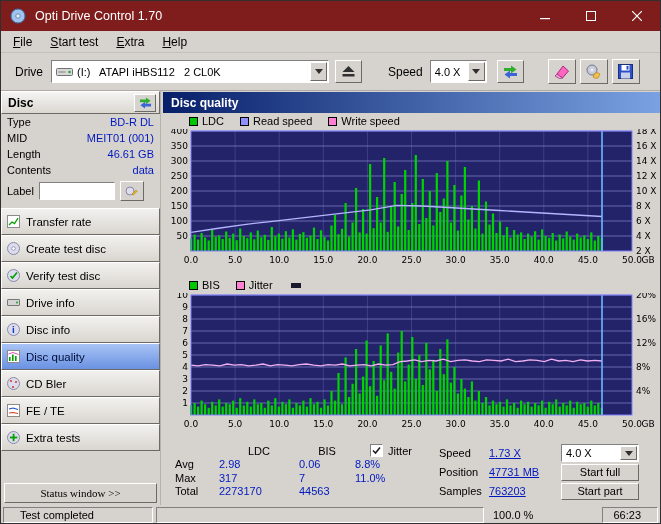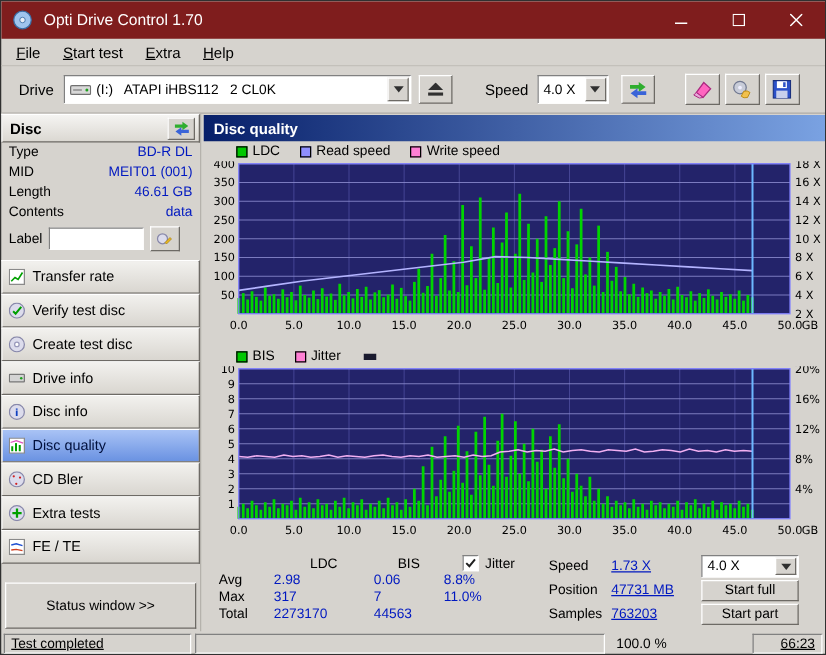--- a/index.html
+++ b/index.html
@@ -31,21 +31,21 @@
   .disc-header { height: 23px; display: flex; align-items: center; padding: 0 3px 0 6px; font-size: 12px; font-weight: bold; background: linear-gradient(#f5f4f2, #dbd8d2); border: 1px solid; border-color: #ffffff #6d6a65 #6d6a65 #ffffff; }
   .disc-header .hdr-spacer { flex: 1; }
   .info-row { display: flex; justify-content: space-between; padding: 2px 6px; font-size: 11px; }
   .info-val { color: #0018c0; }
   .label-row { display: flex; align-items: center; gap: 5px; padding: 3px 6px; font-size: 11px; }
   .label-input { width: 76px; height: 18px; background: #fff; border: 1px solid; border-color: #808080 #ffffff #ffffff #808080; font-size: 11px; padding: 0 2px; }
   .nav { margin-top: 4px; display: flex; flex-direction: column; }
   .nav-btn { height: 27px; display: flex; align-items: center; gap: 6px; padding-left: 5px; font-size: 11.5px; background: linear-gradient(#f2f1ee, #d9d6d0); border: 1px solid; border-color: #ffffff #6d6a65 #6d6a65 #ffffff; text-align: left; }
   .nav-btn.selected { background: linear-gradient(#a9c3f5, #6a92e2); color: #00103c; }
   .side-spacer { flex: 1; }
-  .status-window-btn { margin: 0 3px 2px 3px; height: 37px; font-size: 11px; }
+  .status-window-btn { margin: 0 3px 2px 3px; height: 20px; font-size: 11px; font-family: Liberation Serif, serif; }
 
   
   .main { position: absolute; left: 160px; top: 90px; width: 501px; height: 414px; padding: 1px 2px; }
   .panel-header { height: 21px; background: linear-gradient(90deg, #071f69, #7aa2e2); color: #fff; font-weight: bold; font-size: 12px; display: flex; align-items: center; padding-left: 8px; }
   .legend { height: 16px; display: flex; align-items: center; gap: 16px; padding-left: 26px; font-size: 11px; }
   .legend-entry { display: flex; align-items: center; }
   .swatch { width: 9px; height: 9px; border: 1px solid #000; margin-right: 4px; display: inline-block; }
   .legend-mark { width: 10px; height: 5px; background: #1a1a2e; display: inline-block; margin-left: 2px; }
   svg.chart { display: block; }
 
@@ -57,21 +57,21 @@
   .st-v { text-align: left; color: #0018c0; padding-right: 10px; }
   .jitter-h { display: flex; align-items: center; gap: 5px; justify-content: center; }
   .checkbox { width: 13px; height: 13px; background: #fff; border: 1px solid; border-color: #808080 #ffffff #ffffff #808080; display: flex; align-items: center; justify-content: center; }
   .ctrl-block { display: grid; grid-template-columns: 50px 72px 82px; grid-auto-rows: 18px; align-items: center; margin-left: 12px; row-gap: 1px; }
   .ctrl-val { color: #0018c0; text-decoration: underline; }
   .small-btn { height: 17px; font-size: 11px; width: 78px; }
   .mini-combo { height: 18px; width: 78px; }
 
   
   .statusbar { position: absolute; left: 0; top: 504px; width: 100%; height: 20px; display: flex; align-items: center; padding: 0 2px; gap: 3px; }
-  .sb-cell { height: 16px; border: 1px solid; border-color: #808080 #ffffff #ffffff #808080; font-size: 11px; display: flex; align-items: center; padding: 0 5px; text-decoration: underline; }
+  .sb-cell { height: 16px; border: 1px solid; border-color: #808080 #ffffff #ffffff #808080; font-size: 11px; display: flex; align-items: center; padding: 0 16px; }
   .sb-status { width: 150px; }
   .progress-track { width: 328px; height: 16px; border: 1px solid; border-color: #808080 #ffffff #ffffff #808080; background: #d6d3ce; overflow: hidden; }
   .progress-fill { height: 100%; background: #00cc00; }
   .pct { font-size: 11px; margin-left: 6px; }
   .time-cell { margin-left: auto; width: 56px; justify-content: flex-end; }
 </style>
 </head>
 <body>
 
 <div class="window">
@@ -208,30 +208,30 @@
       <button class="nav-btn">
         <svg width="13" height="13">
             <rect x="0.5" y="0.5" width="12" height="12" fill="#fff" stroke="#8a8a8a"></rect>
             <polyline points="2,10 5,7 7.5,8.5 11,3" fill="none" stroke="#00a000" stroke-width="1.3"></polyline>
           </svg>
         <span>Transfer rate</span>
       </button>
       <button class="nav-btn">
         <svg width="13" height="13">
             <circle cx="6.5" cy="6.5" r="6" fill="#dcdcec" stroke="#8888aa"></circle>
+            <circle cx="6.5" cy="6.5" r="1.8" fill="#fff" stroke="#9999bb"></circle>
+          </svg>
+        <span>Create test disc</span>
+      </button>
+      <button class="nav-btn">
+        <svg width="13" height="13">
+            <circle cx="6.5" cy="6.5" r="6" fill="#dcdcec" stroke="#8888aa"></circle>
             <polyline points="3.5,7 5.5,9 10,3.5" stroke="#00a000" stroke-width="1.6" fill="none"></polyline>
           </svg>
         <span>Verify test disc</span>
-      </button>
-      <button class="nav-btn">
-        <svg width="13" height="13">
-            <circle cx="6.5" cy="6.5" r="6" fill="#dcdcec" stroke="#8888aa"></circle>
-            <circle cx="6.5" cy="6.5" r="1.8" fill="#fff" stroke="#9999bb"></circle>
-          </svg>
-        <span>Create test disc</span>
       </button>
       <button class="nav-btn">
         <svg width="13" height="13">
             <rect x="0.5" y="3.5" width="12" height="6" rx="0.5" fill="#d4d4d4" stroke="#777"></rect>
             <circle cx="10" cy="6.5" r="1" fill="#20a020"></circle>
           </svg>
         <span>Drive info</span>
       </button>
       <button class="nav-btn">
         <svg width="13" height="13">
@@ -254,33 +254,33 @@
         <svg width="13" height="13">
             <circle cx="6.5" cy="6.5" r="6" fill="#dcdcec" stroke="#8888aa"></circle>
             <circle cx="4" cy="4" r="0.9" fill="#d02020"></circle>
             <circle cx="9" cy="5" r="0.9" fill="#d02020"></circle>
             <circle cx="6" cy="10" r="0.9" fill="#d02020"></circle>
           </svg>
         <span>CD Bler</span>
       </button>
       <button class="nav-btn">
         <svg width="13" height="13">
+            <rect x="0.5" y="0.5" width="12" height="12" fill="#fff" stroke="#8a8a8a"></rect>
+            <polyline points="2,5 6,4 11,5.5" stroke="#2050d0" fill="none" stroke-width="1.1"></polyline>
+            <polyline points="2,9 6,8.5 11,9.5" stroke="#d04020" fill="none" stroke-width="1.1"></polyline>
+          </svg>
+        <span>FE / TE</span>
+      </button>
+      <button class="nav-btn">
+        <svg width="13" height="13">
             <circle cx="6.5" cy="6.5" r="6" fill="#dcdcec" stroke="#8888aa"></circle>
             <rect x="5.7" y="2.8" width="1.8" height="7.4" fill="#00a000"></rect>
             <rect x="2.9" y="5.6" width="7.4" height="1.8" fill="#00a000"></rect>
           </svg>
         <span>Extra tests</span>
-      </button>
-      <button class="nav-btn">
-        <svg width="13" height="13">
-            <rect x="0.5" y="0.5" width="12" height="12" fill="#fff" stroke="#8a8a8a"></rect>
-            <polyline points="2,5 6,4 11,5.5" stroke="#2050d0" fill="none" stroke-width="1.1"></polyline>
-            <polyline points="2,9 6,8.5 11,9.5" stroke="#d04020" fill="none" stroke-width="1.1"></polyline>
-          </svg>
-        <span>FE / TE</span>
       </button>
     </div>
     <div class="side-spacer"></div>
     <button class="btn3d status-window-btn">Status window &gt;&gt;</button>
   </div>
 
   <div class="main">
     <div class="panel-header">
       <span>Disc quality</span>
     </div>

